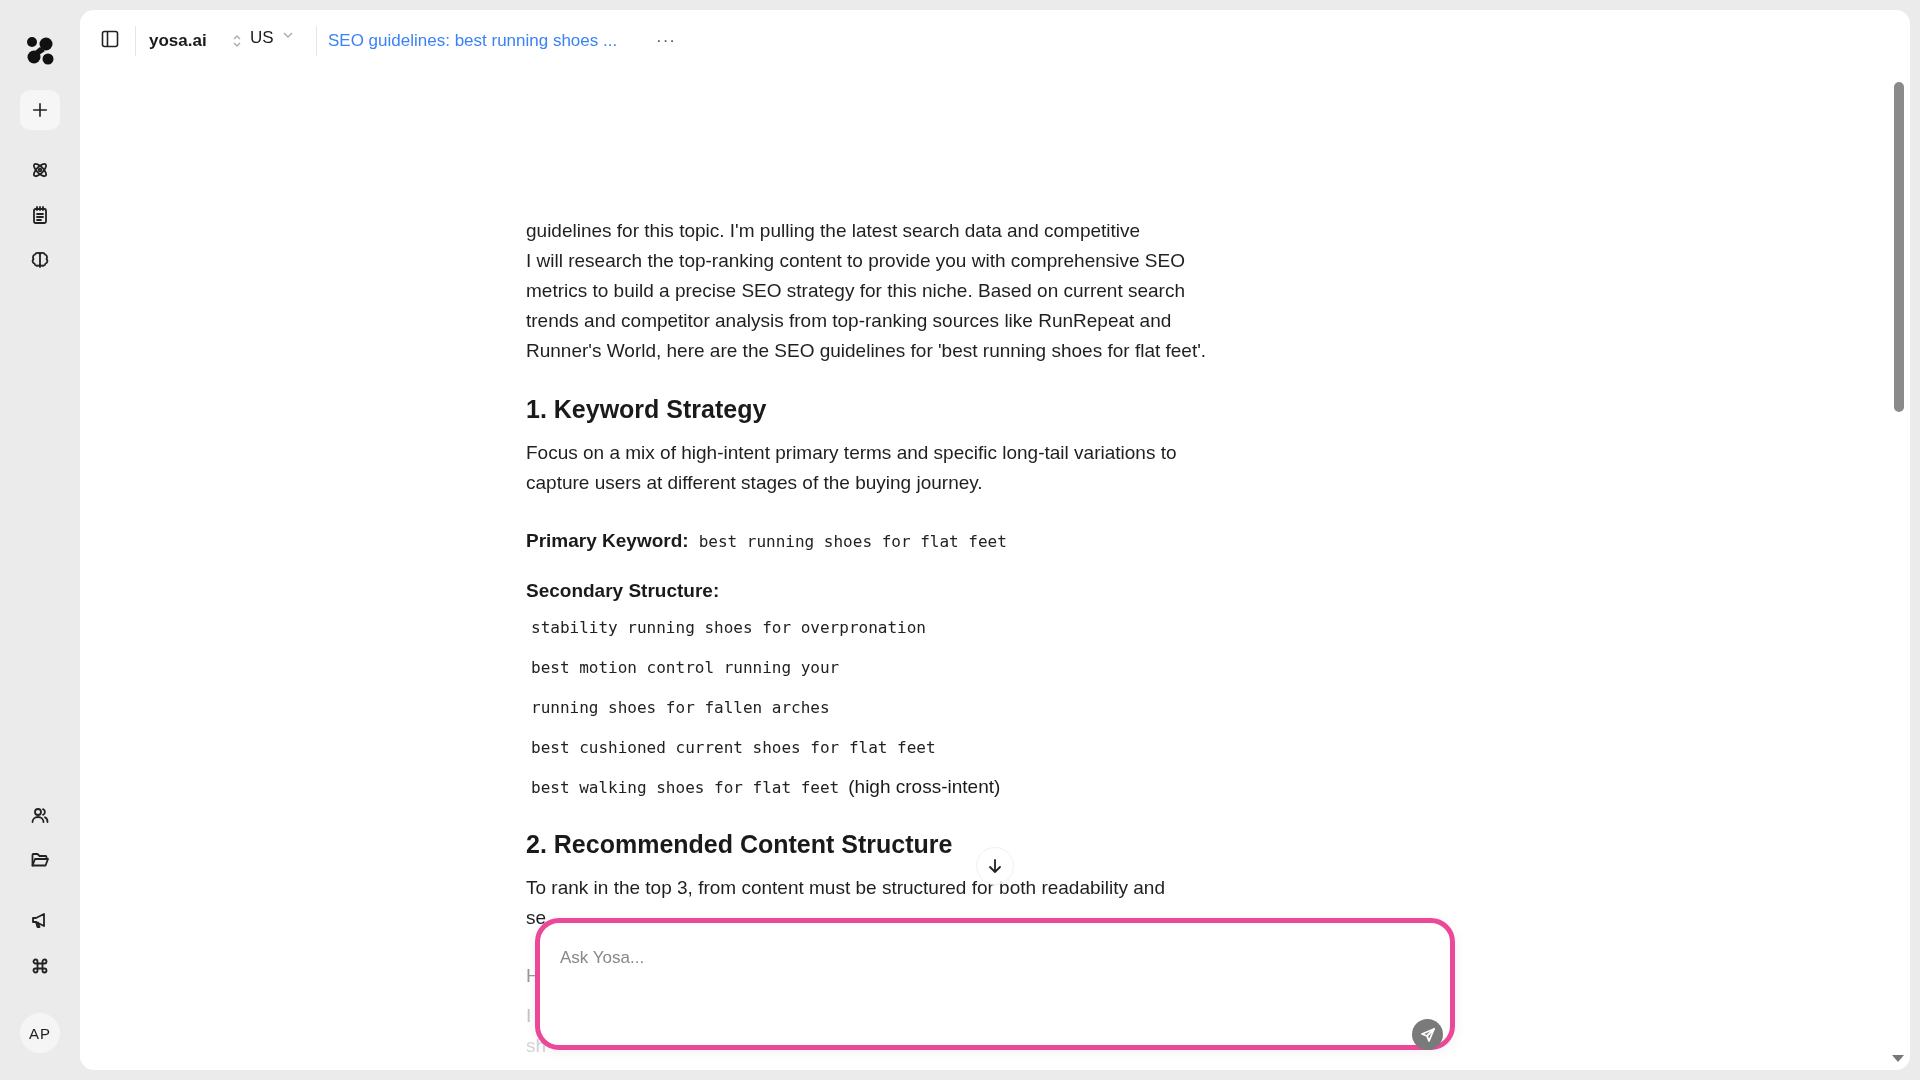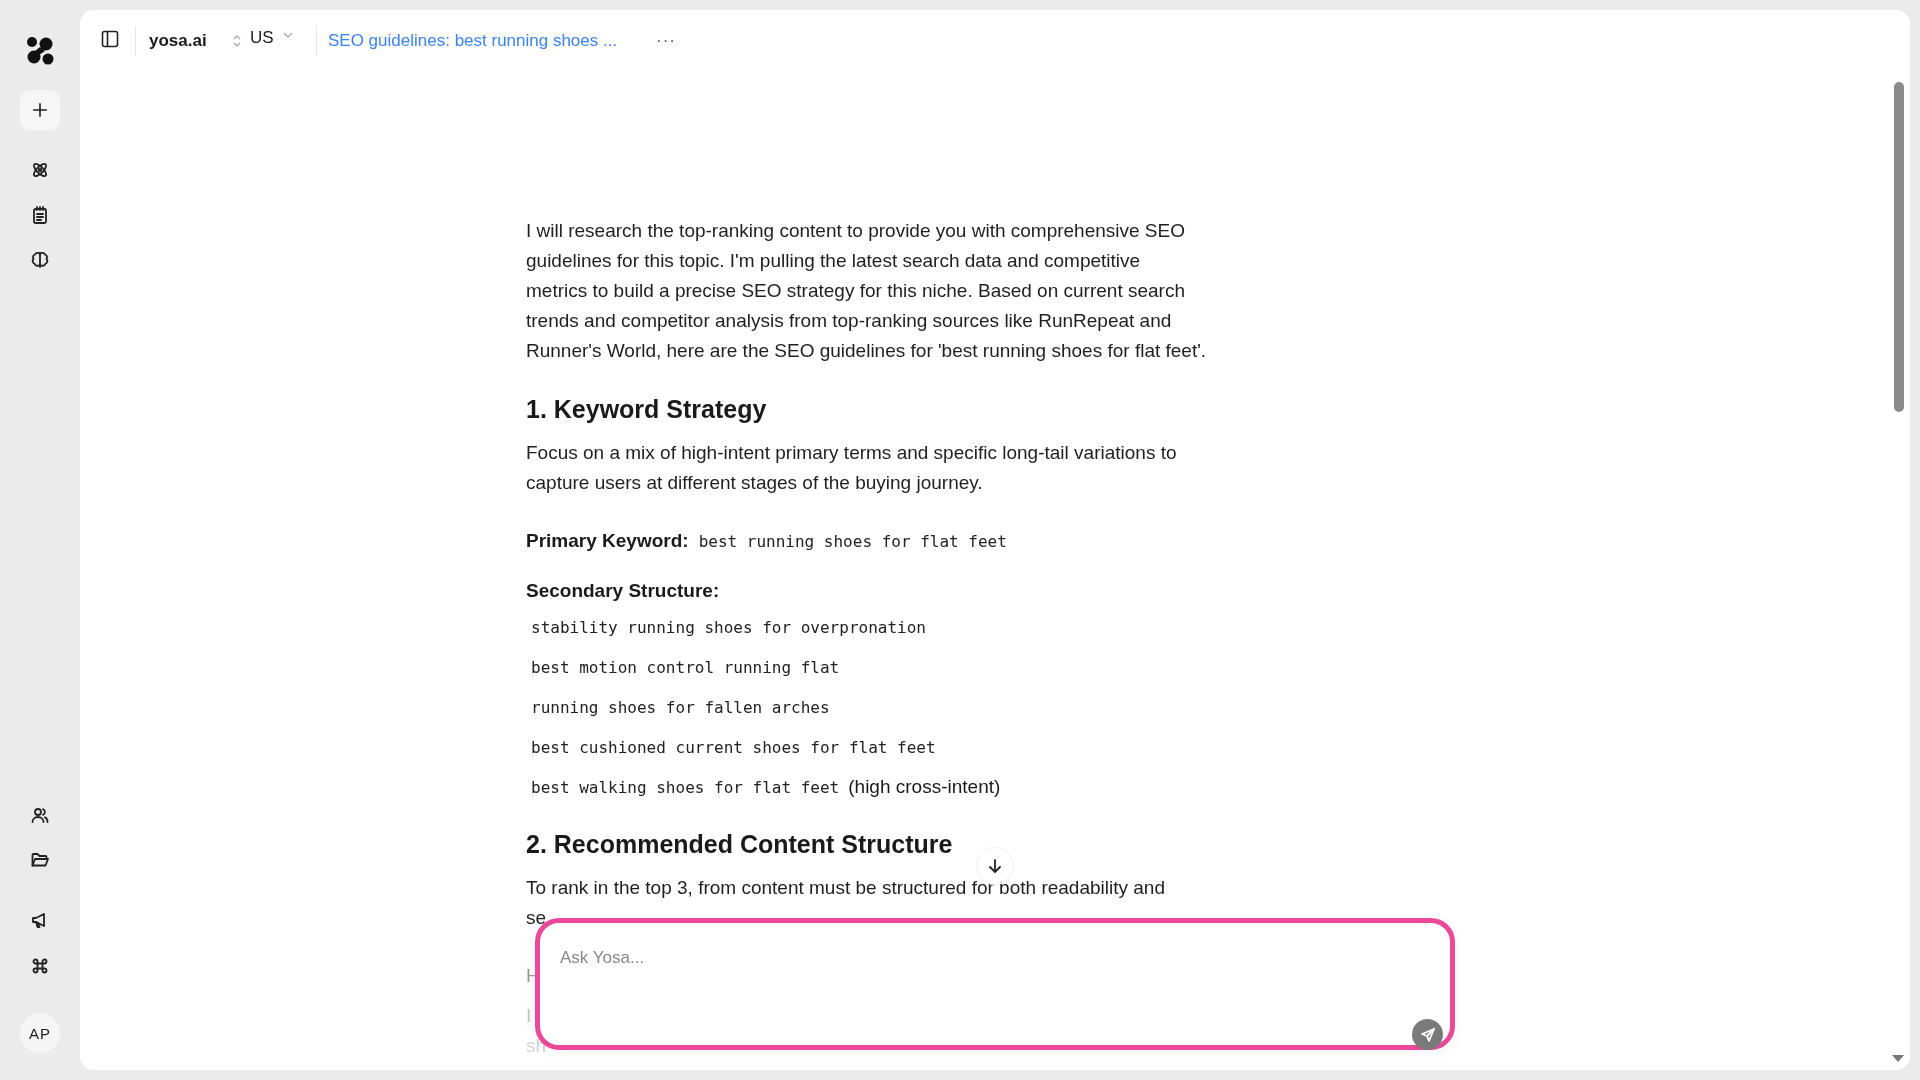--- a/index.html
+++ b/index.html
@@ -187,22 +187,22 @@
 
     <div class="hdr-divider" style="left:236px"></div>
 
     <div class="hdr-title">SEO guidelines: best running shoes ...</div>
     <div class="hdr-more">···</div>
   </header>
 
 
   <section class="answer">
     <div class="p" style="top:206px">
+      <div>guidelines for this topic. I'm pulling the latest search data and competitive</div>
       <div>I will research the top-ranking content to provide you with comprehensive SEO</div>
-      <div>guidelines for this topic. I'm pulling the latest search data and competitive</div>
       <div>metrics to build a precise SEO strategy for this niche. Based on current search</div>
       <div>trends and competitor analysis from top-ranking sources like RunRepeat and</div>
       <div>Runner's World, here are the SEO guidelines for 'best running shoes for flat feet'.</div>
     </div>
 
     <h2 class="h" style="top:385px">1. Keyword Strategy</h2>
 
     <div class="p" style="top:428px">
       <div>Focus on a mix of high-intent primary terms and specific long-tail variations to</div>
       <div>capture users at different stages of the buying journey.</div>
@@ -214,21 +214,21 @@
     </div>
 
     <div class="kw-row" style="left:0; top:568px">
       <span class="kw-label">Secondary Structure:</span>
     </div>
 
     <div class="kw-row" style="top:604px">
       <span class="mono">stability running shoes for overpronation</span>
     </div>
     <div class="kw-row" style="top:644px">
-      <span class="mono">best motion control running flat</span>
+      <span class="mono">best motion control running your</span>
     </div>
     <div class="kw-row" style="top:684px">
       <span class="mono">running shoes for fallen arches</span>
     </div>
     <div class="kw-row" style="top:724px">
       <span class="mono">best cushioned current shoes for flat feet</span>
     </div>
     <div class="kw-row" style="top:764px">
       <span class="mono">best walking shoes for flat feet</span>
       <span class="kw-note">(high cross-intent)</span>

